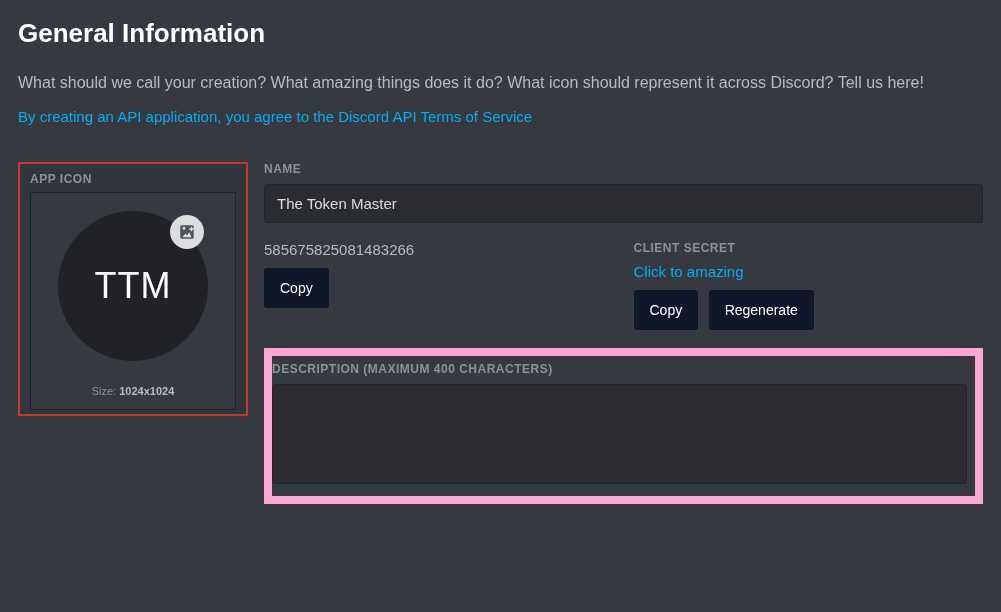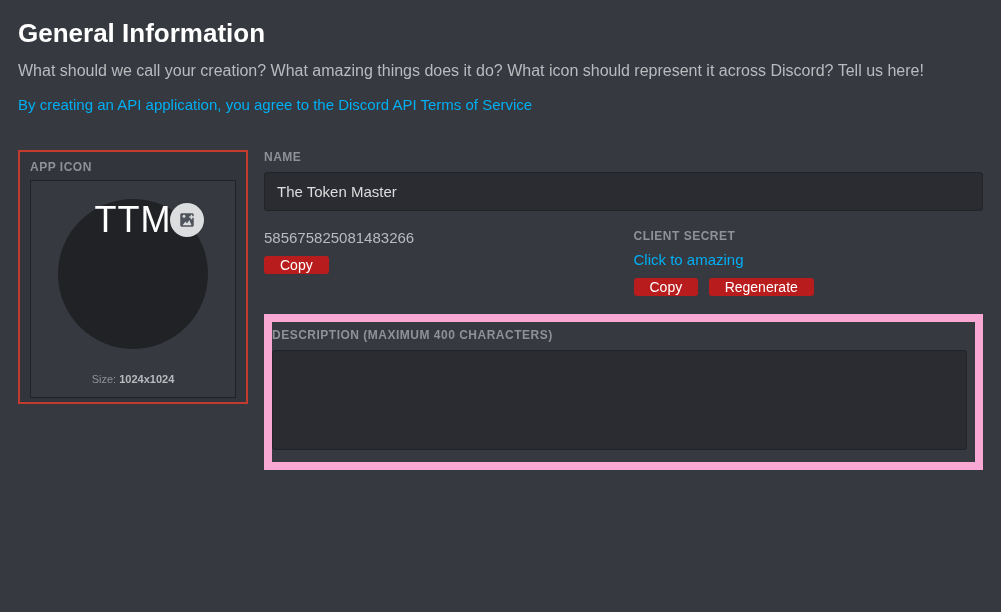--- a/index.html
+++ b/index.html
@@ -9,21 +9,21 @@
     color: #dcddde;
     width: 1001px;
     height: 612px;
     overflow: hidden;
     padding: 18px 18px 0 18px;
   }
   h1.page-title {
     color: #ffffff;
     font-size: 26px;
     font-weight: 600;
-    margin-bottom: 10px;
+    margin-bottom: 22px;
   }
   .subtitle {
     color: #b9bbbe;
     font-size: 16px;
     line-height: 1.45;
     margin-bottom: 14px;
     max-width: 970px;
   }
   .tos-link {
     color: #00aff4;
@@ -63,20 +63,21 @@
     display: flex;
     flex-direction: column;
     align-items: center;
   }
   .avatar-wrap { position: relative; width: 150px; height: 150px; }
   .avatar-circle {
     width: 150px; height: 150px;
     border-radius: 50%;
     background: #202225;
     display: flex;
+    align-items: center;
     justify-content: center;
     color: #ffffff;
     font-size: 36px;
     font-weight: 400;
     letter-spacing: 1px;
   }
   .upload-badge {
     position: absolute;
     top: 4px; right: 4px;
     width: 34px; height: 34px;
@@ -116,25 +117,25 @@
     margin-bottom: 10px;
   }
   .reveal-link {
     color: #00aff4;
     font-size: 15px;
     cursor: pointer;
     display: inline-block;
     margin-bottom: 10px;
   }
   .btn {
-    background: #b91c1c;
+    background: #0f172a;
     color: #ffffff;
     border: none;
     border-radius: 3px;
-    padding: 1px 16px;
+    padding: 12px 16px;
     font-size: 14px;
     font-weight: 500;
     cursor: pointer;
     margin-right: 6px;
   }
 
   .desc-box {
     border: 8px solid #f9a8d4;
     margin-top: 18px;
     padding: 6px 8px 8px 0;

